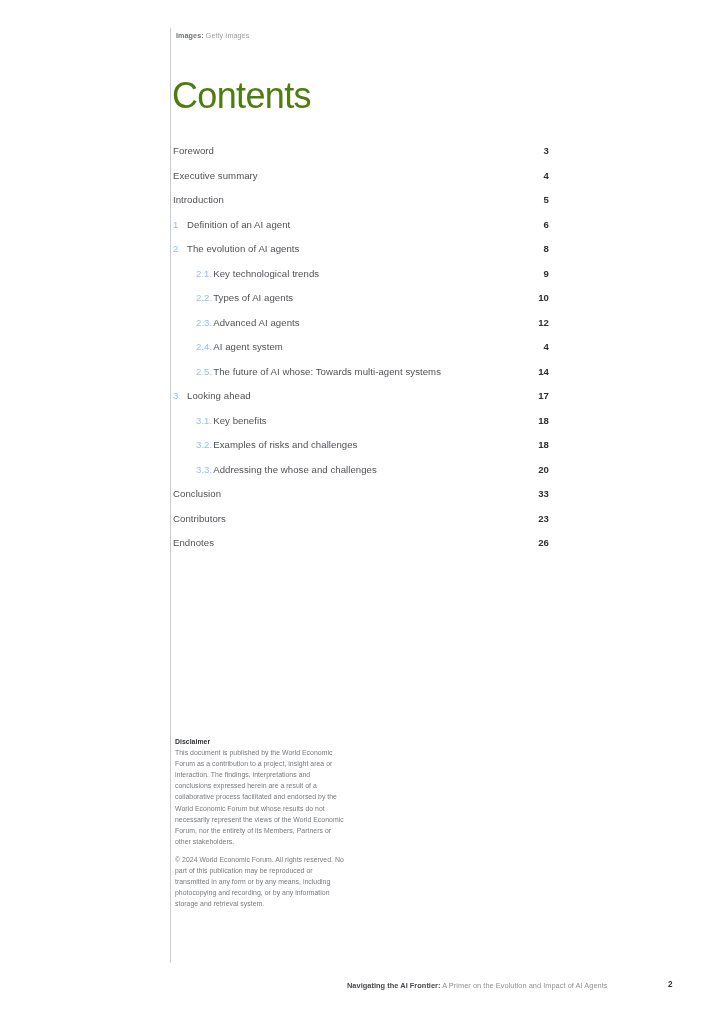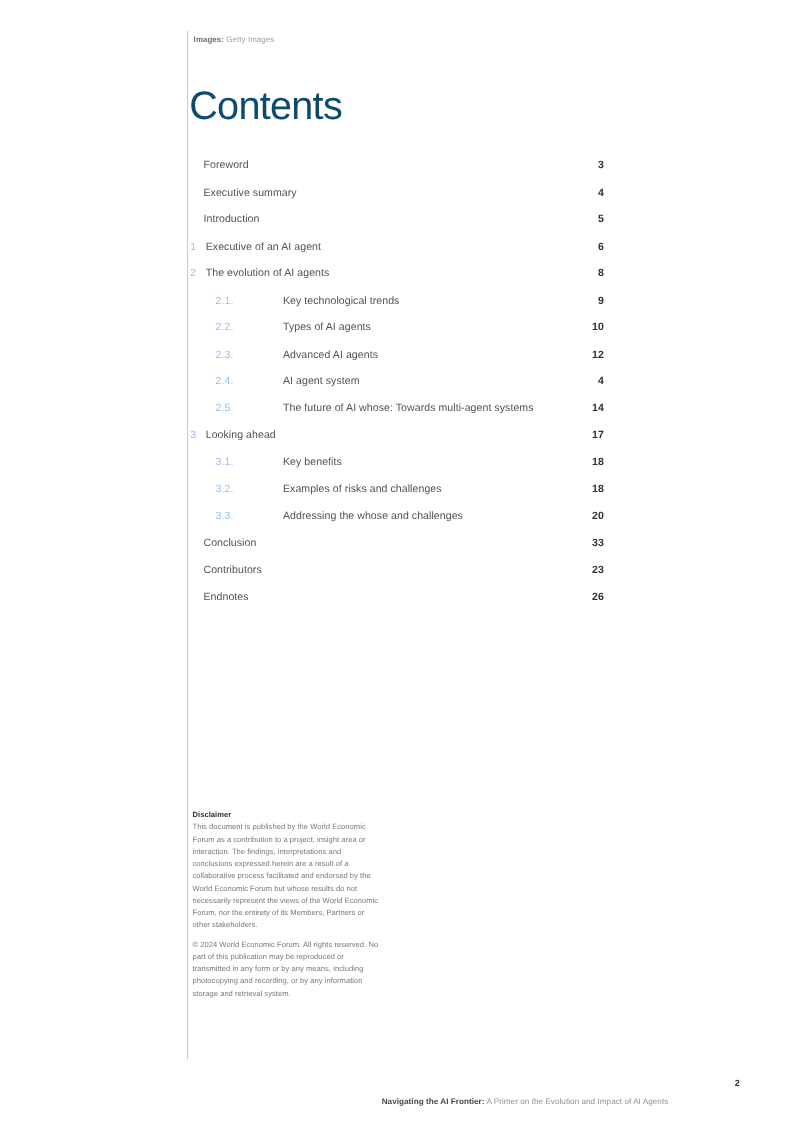--- a/index.html
+++ b/index.html
@@ -52,21 +52,21 @@
   }
 
   
   .contents-title {
     position: absolute;
     left: 172px;
     top: 78px;
     font-size: 36px;
     font-weight: 400;
     letter-spacing: -0.018em;
-    color: #0c4a6e;
+    color: #4d7c0f;
     line-height: 1;
     margin: 0;
     white-space: nowrap;
   }
 
   
   .toc {
     position: absolute;
     left: 173px;
     top: 145px;
@@ -85,34 +85,33 @@
   .toc-num {
     color: #96bdf0;
     font-weight: 400;
     flex: none;
   }
   
   .toc-row.lvl1 .toc-num {
     width: 14px;
   }
   .toc-row.lvl0 .toc-label {
-    margin-left: 12px;
+    margin-left: 0;
   }
   .toc-row.lvl1 .toc-label {
     margin-left: 0;
   }
   .toc-row.lvl2 {
     padding-left: 23px;
   }
   .toc-row.lvl2 .toc-num {
     margin-right: 1px;
   }
   .toc-label {
     flex: none;
-    margin-left: 44px;
   }
   .toc-page {
     position: absolute;
     right: 0;
     top: 0;
     font-size: 9.6px;
     font-weight: 700;
     color: #2e3134;
     text-align: right;
     width: 24px;
@@ -144,21 +143,20 @@
   
   .footer {
     position: absolute;
     left: 347px;
     top: 981px;
     width: 306px;
     font-size: 7.4px;
     color: #8e9195;
     letter-spacing: 0.005em;
     white-space: nowrap;
-    margin-top: 16px;
   }
   .footer .footer-title {
     font-weight: 700;
     color: #46494d;
   }
   .footer-page {
     position: absolute;
     left: 668px;
     top: 980px;
     font-size: 8.2px;
@@ -188,21 +186,21 @@
       <div class="toc-row lvl0">
         <span class="toc-label">Executive summary</span>
         <span class="toc-page">4</span>
       </div>
       <div class="toc-row lvl0">
         <span class="toc-label">Introduction</span>
         <span class="toc-page">5</span>
       </div>
       <div class="toc-row lvl1">
         <span class="toc-num">1</span>
-        <span class="toc-label">Executive of an AI agent</span>
+        <span class="toc-label">Definition of an AI agent</span>
         <span class="toc-page">6</span>
       </div>
       <div class="toc-row lvl1">
         <span class="toc-num">2</span>
         <span class="toc-label">The evolution of AI agents</span>
         <span class="toc-page">8</span>
       </div>
       <div class="toc-row lvl2">
         <span class="toc-num">2.1.</span>
         <span class="toc-label">Key technological trends</span>

